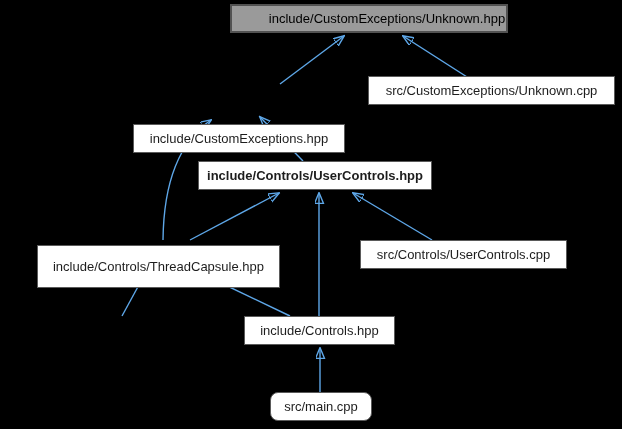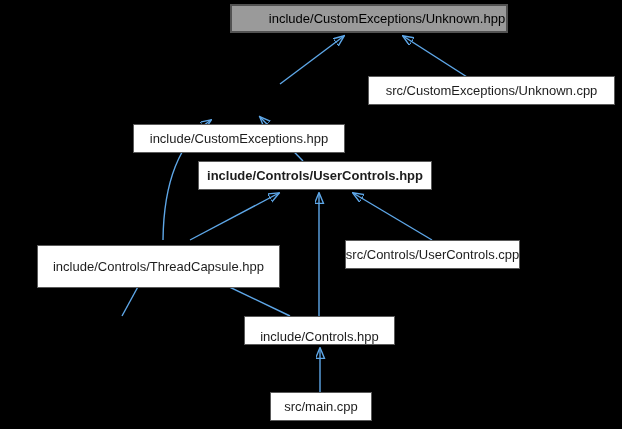--- a/index.html
+++ b/index.html
@@ -81,26 +81,26 @@
   </div>
 
   <div class="node" style="left:198px; top:161px; width:234px; height:29px;font-weight:bold;">
     <span>include/Controls/UserControls.hpp</span>
   </div>
 
   <div class="node" style="left:37px;  top:245px; width:243px; height:43px;">
     <span>include/Controls/ThreadCapsule.hpp</span>
   </div>
 
-  <div class="node" style="left:345px; top:240px; width:175px; height:29px;">
+  <div class="node" style="left:360px; top:240px; width:207px; height:29px;">
     <span>src/Controls/UserControls.cpp</span>
   </div>
 
 
-  <div class="node" style="left:244px; top:316px; width:151px; height:29px;align-items:flex-end;">
+  <div class="node" style="left:244px; top:316px; width:151px; height:29px;">
     <span>include/Controls.hpp</span>
   </div>
 
-  <div class="node" style="left:270px; top:392px; width:102px; height:29px;">
+  <div class="node" style="left:270px; top:392px; width:102px; height:29px;border-radius:8px;">
     <span>src/main.cpp</span>
   </div>
 
 </div>
 
 </body></html>

